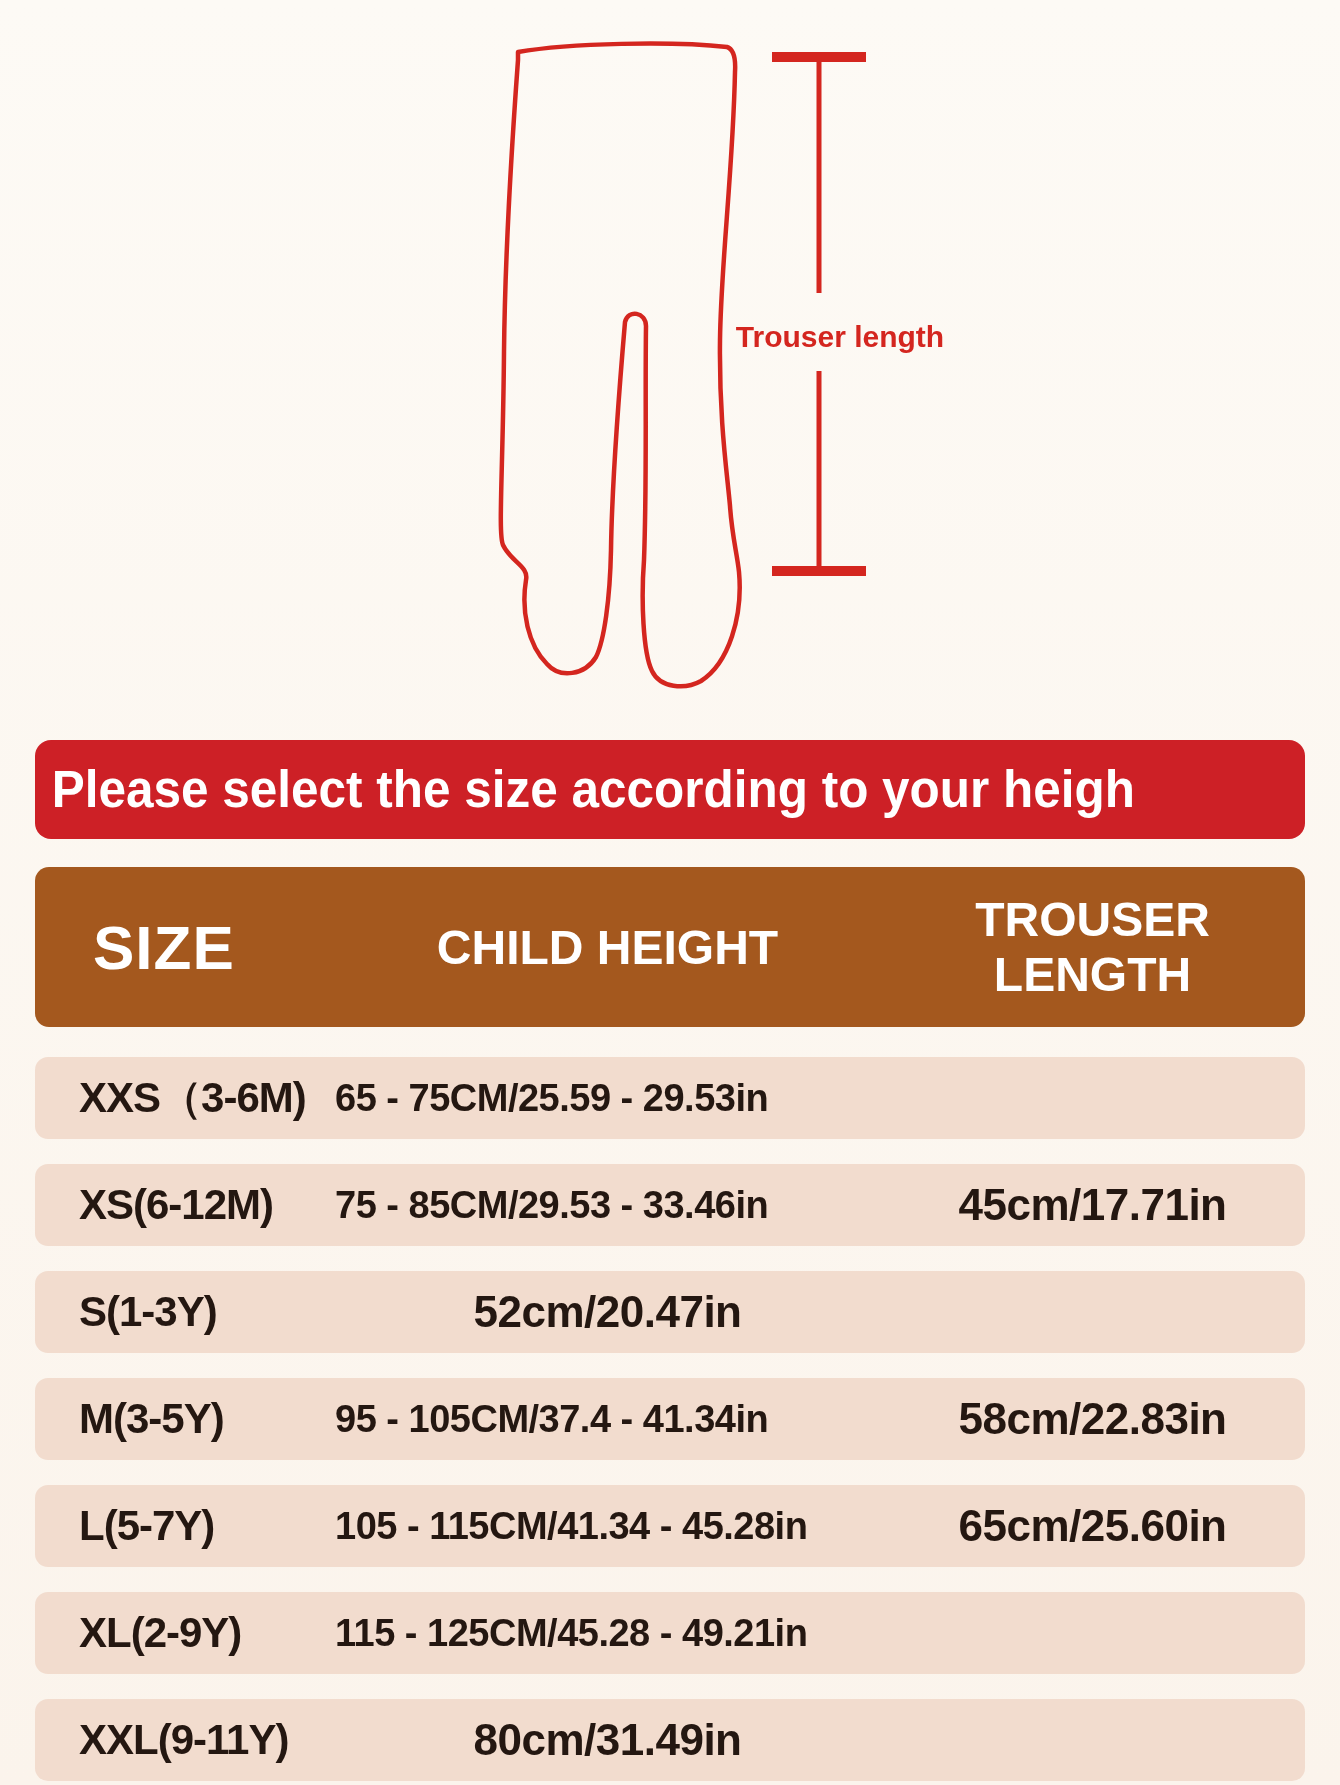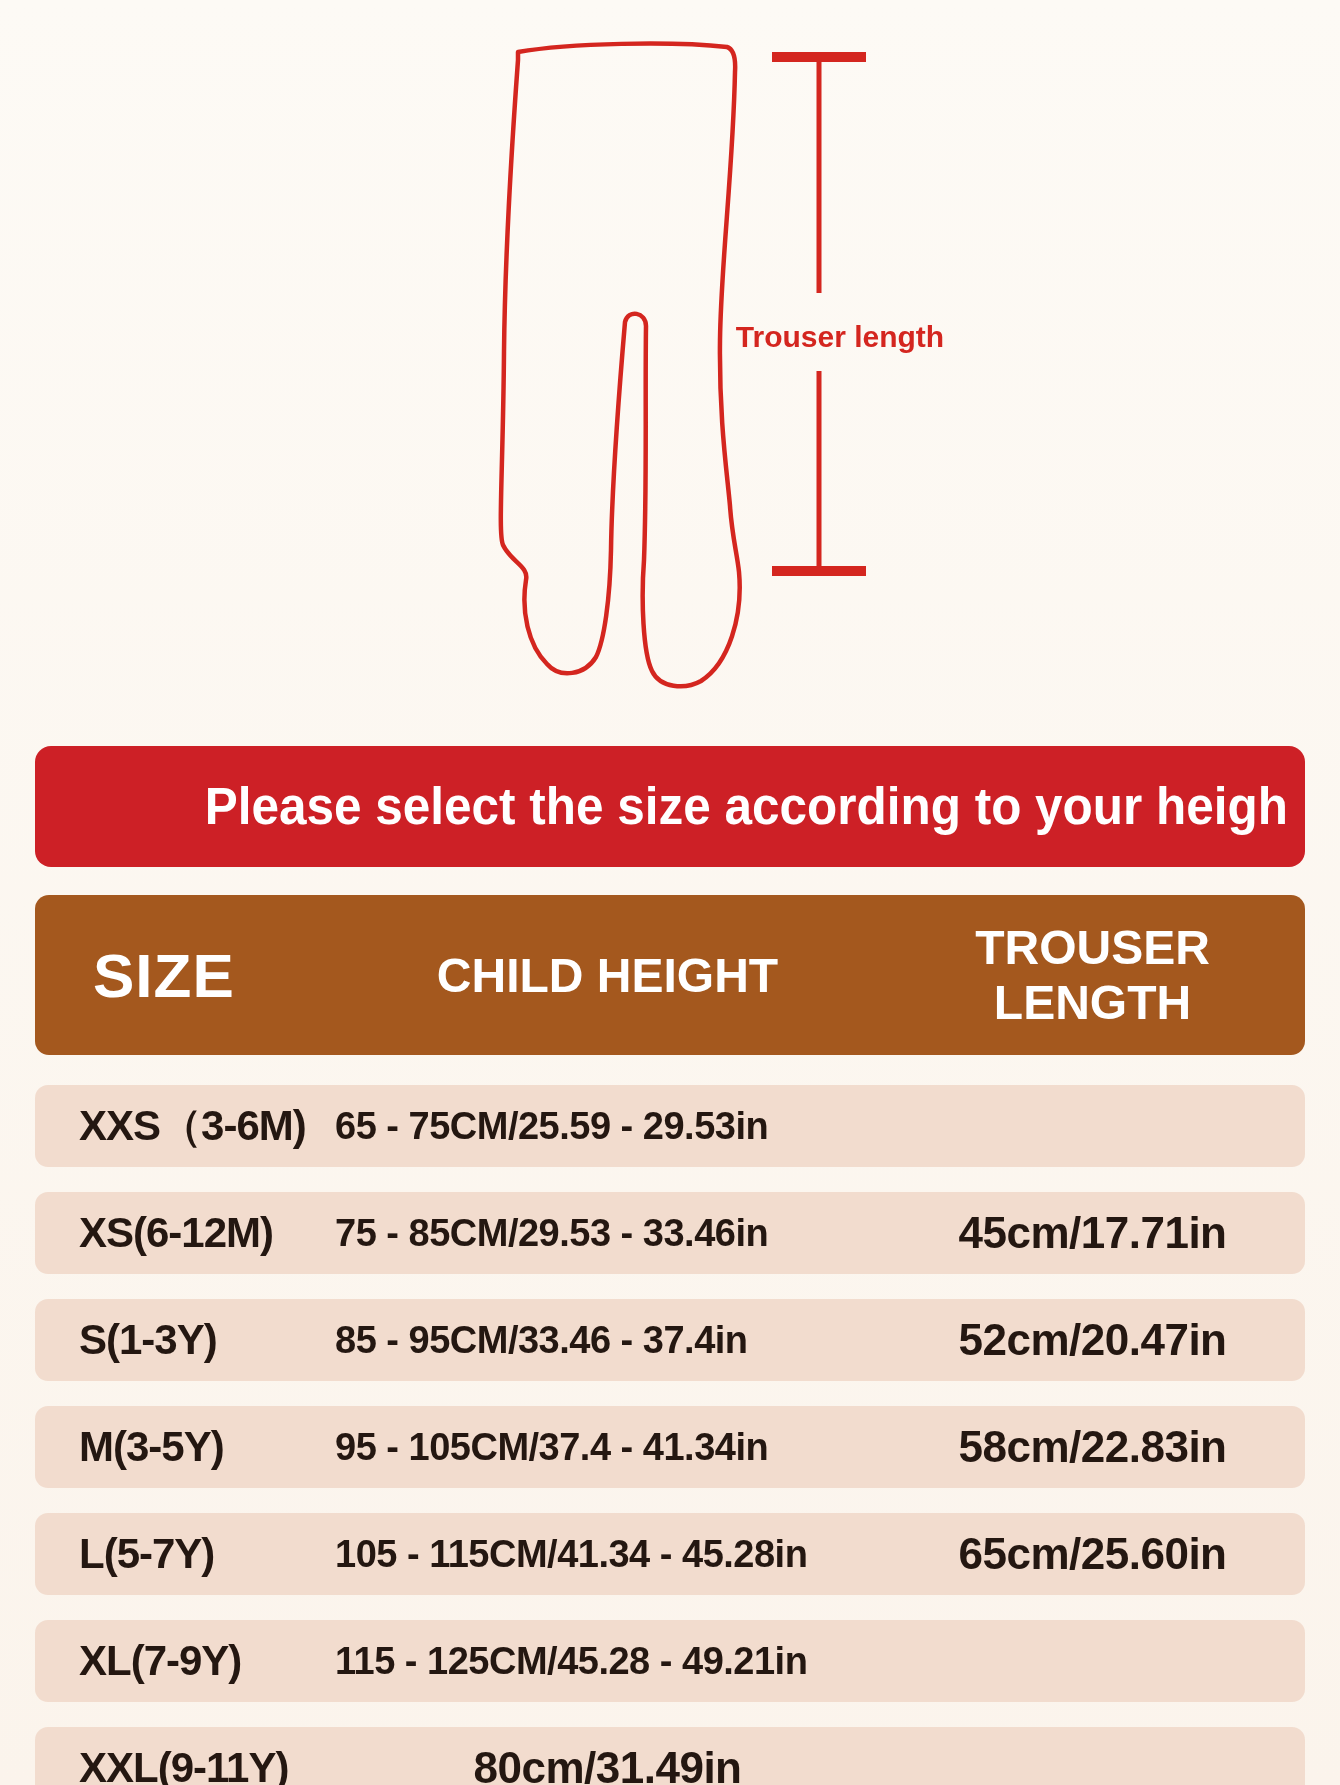--- a/index.html
+++ b/index.html
@@ -25,24 +25,24 @@
   .measure .stem { stroke-width: 5; }
   .measure-label {
     fill: var(--accent-red, #d4261f);
     font-family: "Liberation Sans", sans-serif;
     font-size: 30px;
     font-weight: bold;
   }
 
   
   .banner {
-    margin: 6px 35px; height: 121px;
+    margin: 0 35px; height: 99px;
     background: var(--banner-red, #cd2026);
     border-radius: 16px;
-    display: flex; align-items: center; justify-content: flex-end;
+    display: flex; align-items: center; justify-content: flex-start;
   }
   .banner-title {
     color: var(--banner-text, #ffffff);
     font-size: 51px; font-weight: bold; white-space: nowrap;
     transform: scaleX(0.97);
   }
 
   
   .thead {
     margin: 28px 35px 0; height: 160px;
@@ -117,34 +117,33 @@
     <div class="c-size">XXS（3-6M)</div>
     <div class="c-height">65 - 75CM/25.59 - 29.53in</div>
   </div>
   <div class="t-row">
     <div class="c-size">XS(6-12M)</div>
     <div class="c-height">75 - 85CM/29.53 - 33.46in</div>
     <div class="c-length">45cm/17.71in</div>
   </div>
   <div class="t-row">
     <div class="c-size">S(1-3Y)</div>
-    <div class="c-height">85 - 95CM/33.46 - 37.4in</div>
     <div class="c-length">52cm/20.47in</div>
   </div>
   <div class="t-row">
     <div class="c-size">M(3-5Y)</div>
     <div class="c-height">95 - 105CM/37.4 - 41.34in</div>
     <div class="c-length">58cm/22.83in</div>
   </div>
   <div class="t-row">
     <div class="c-size">L(5-7Y)</div>
     <div class="c-height">105 - 115CM/41.34 - 45.28in</div>
     <div class="c-length">65cm/25.60in</div>
   </div>
   <div class="t-row">
-    <div class="c-size">XL(7-9Y)</div>
+    <div class="c-size">XL(2-9Y)</div>
     <div class="c-height">115 - 125CM/45.28 - 49.21in</div>
   </div>
   <div class="t-row">
     <div class="c-size">XXL(9-11Y)</div>
     <div class="c-length">80cm/31.49in</div>
   </div>
 </div>
 
 </body></html>

